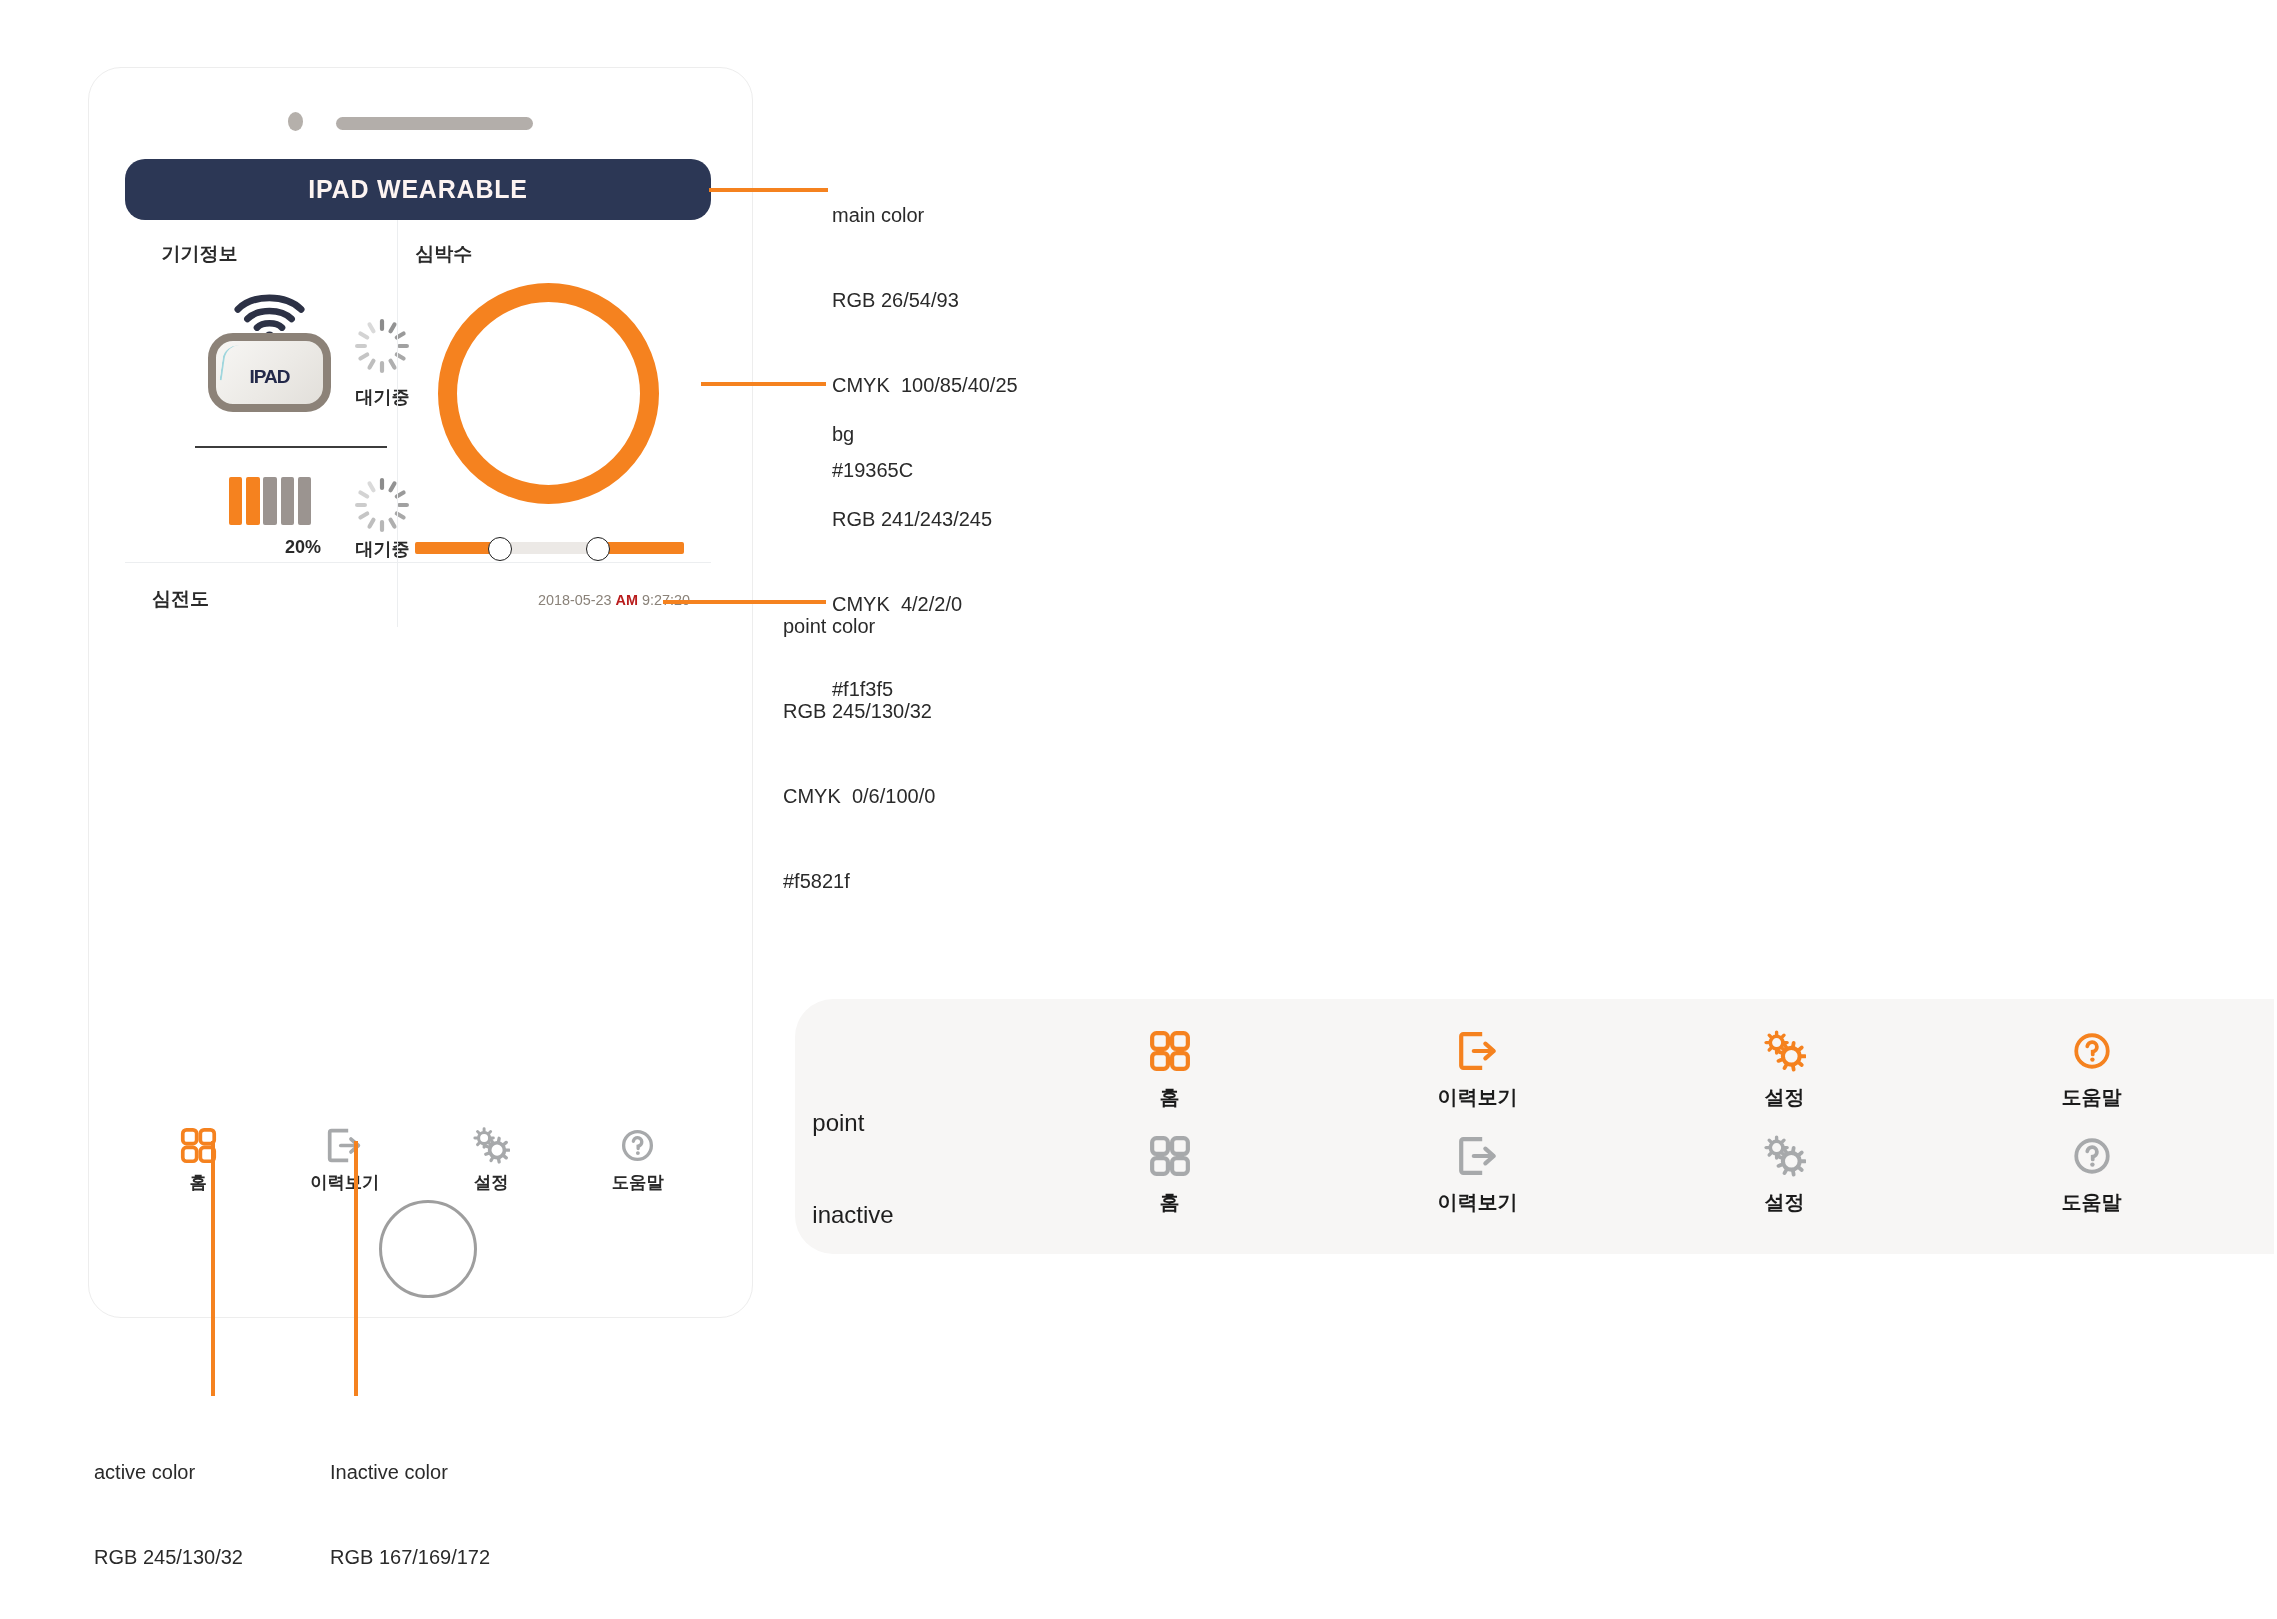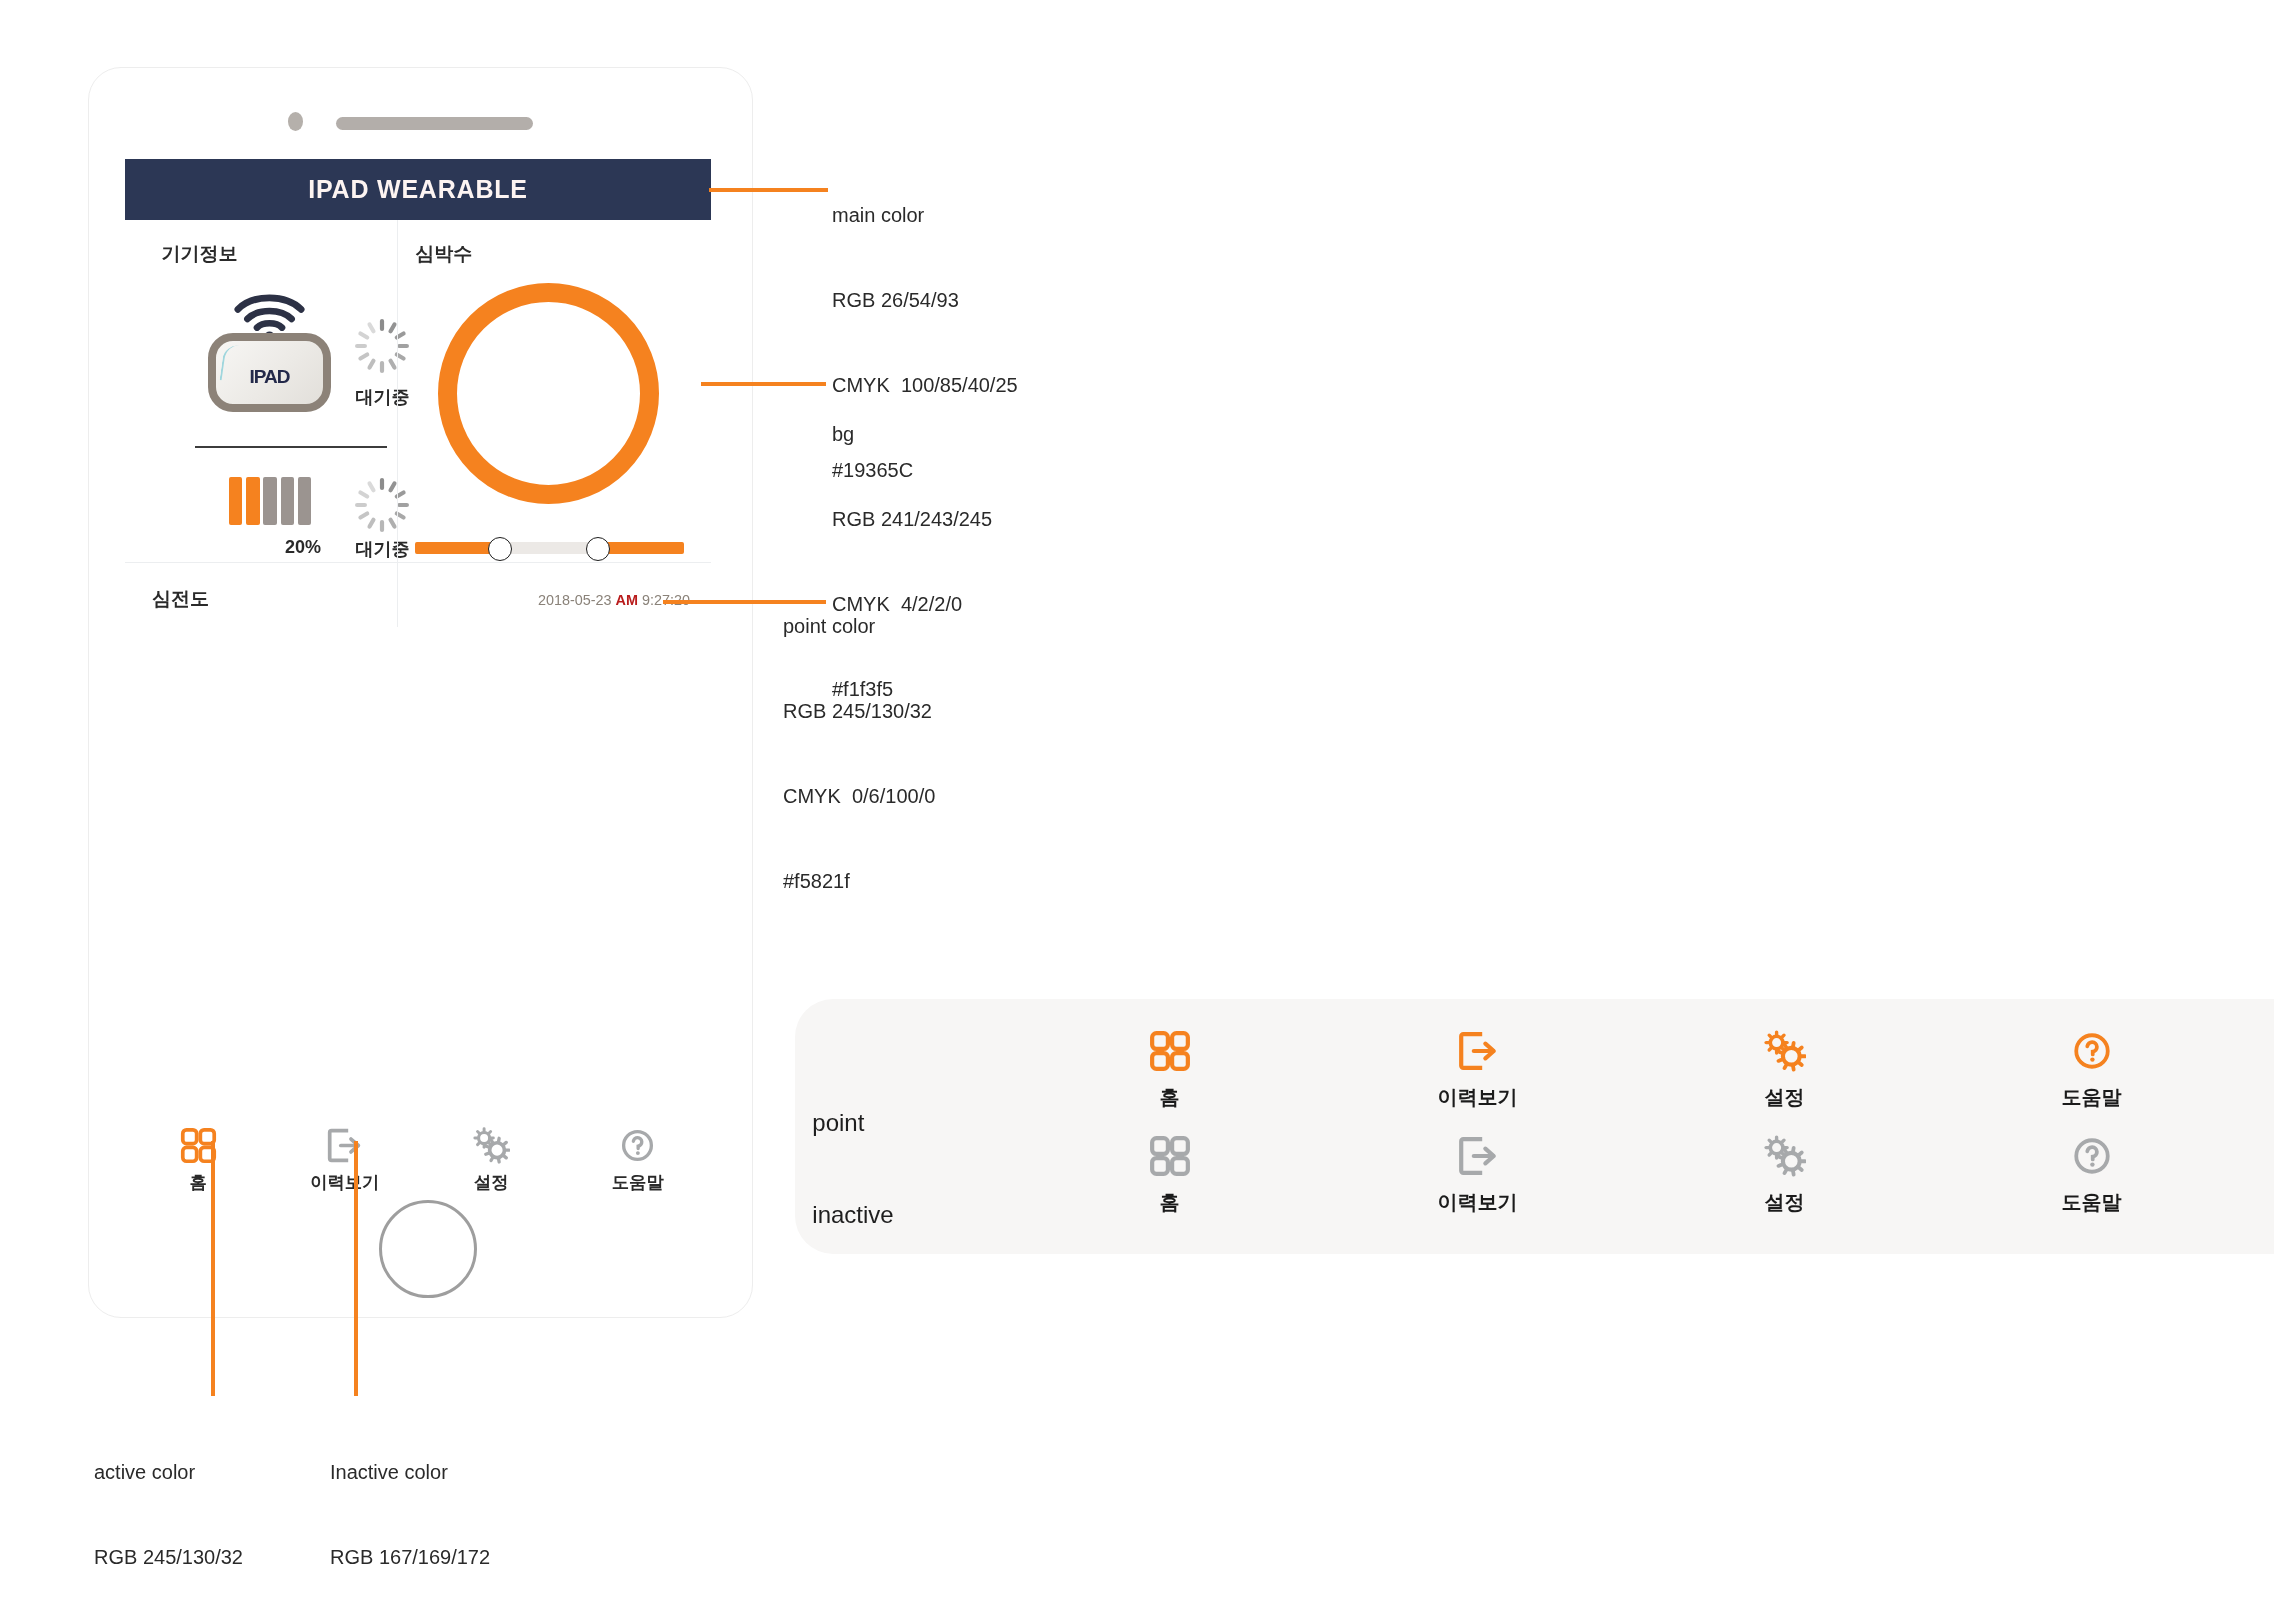--- a/index.html
+++ b/index.html
@@ -46,21 +46,21 @@
   
   #screen {
     left: 125px; top: 159px;
     width: 586px; height: 963px;
     background: #ffffff;
   }
   #title-bar {
     left: 0px; top: 0px;
     width: 586px; height: 61px;
     background: #2c3755;
-    display: flex; align-items: center; justify-content: center;
+    display: flex; align-items: center; justify-content: center; border-radius: 20px;
   }
   #title-bar .t {
     color: #fdf4f2;
     font-size: 25px;
     font-weight: bold;
     letter-spacing: 0.8px;
   }
 
   
   #cards-row {

